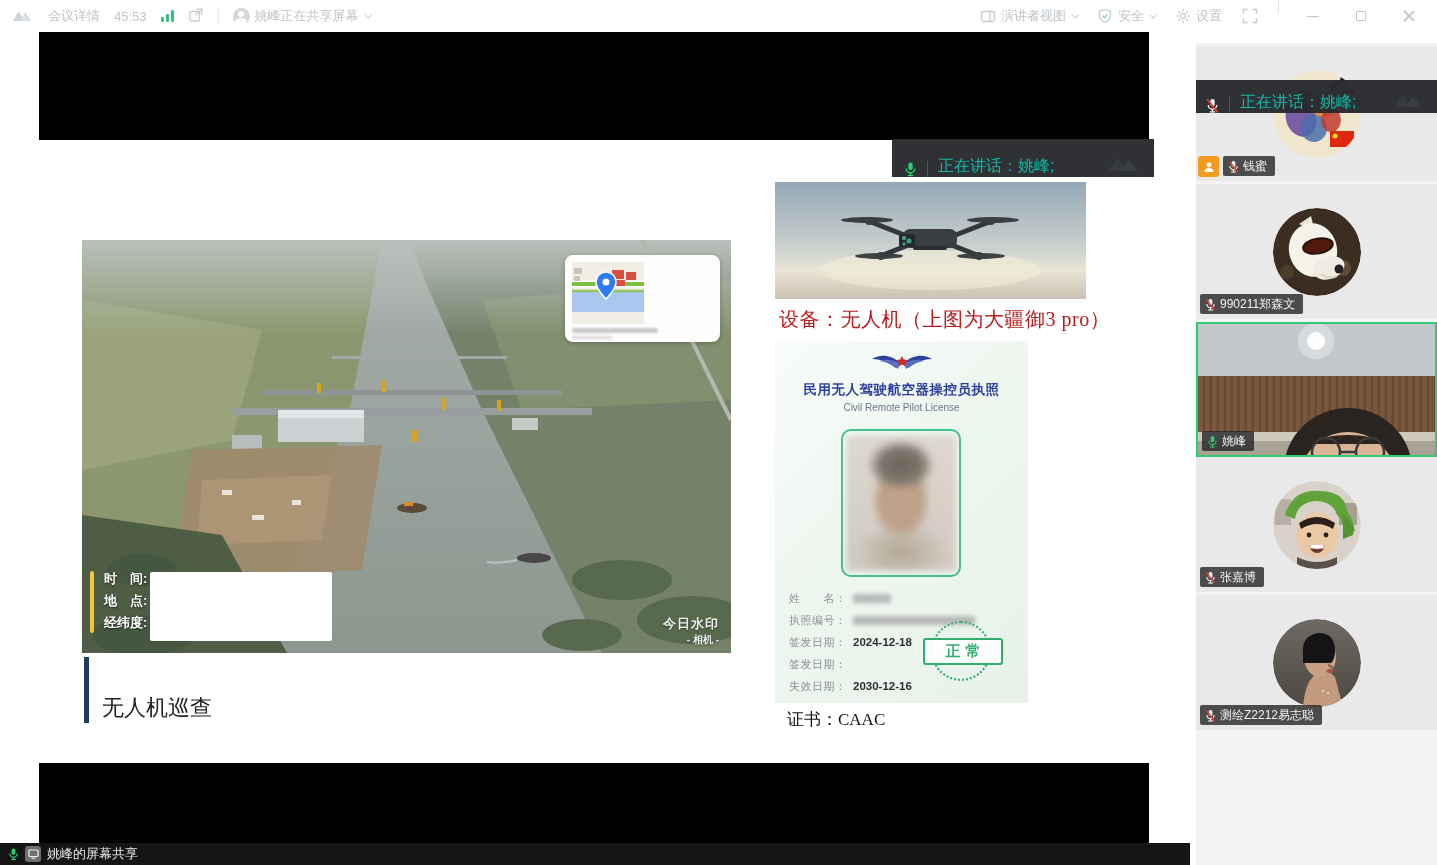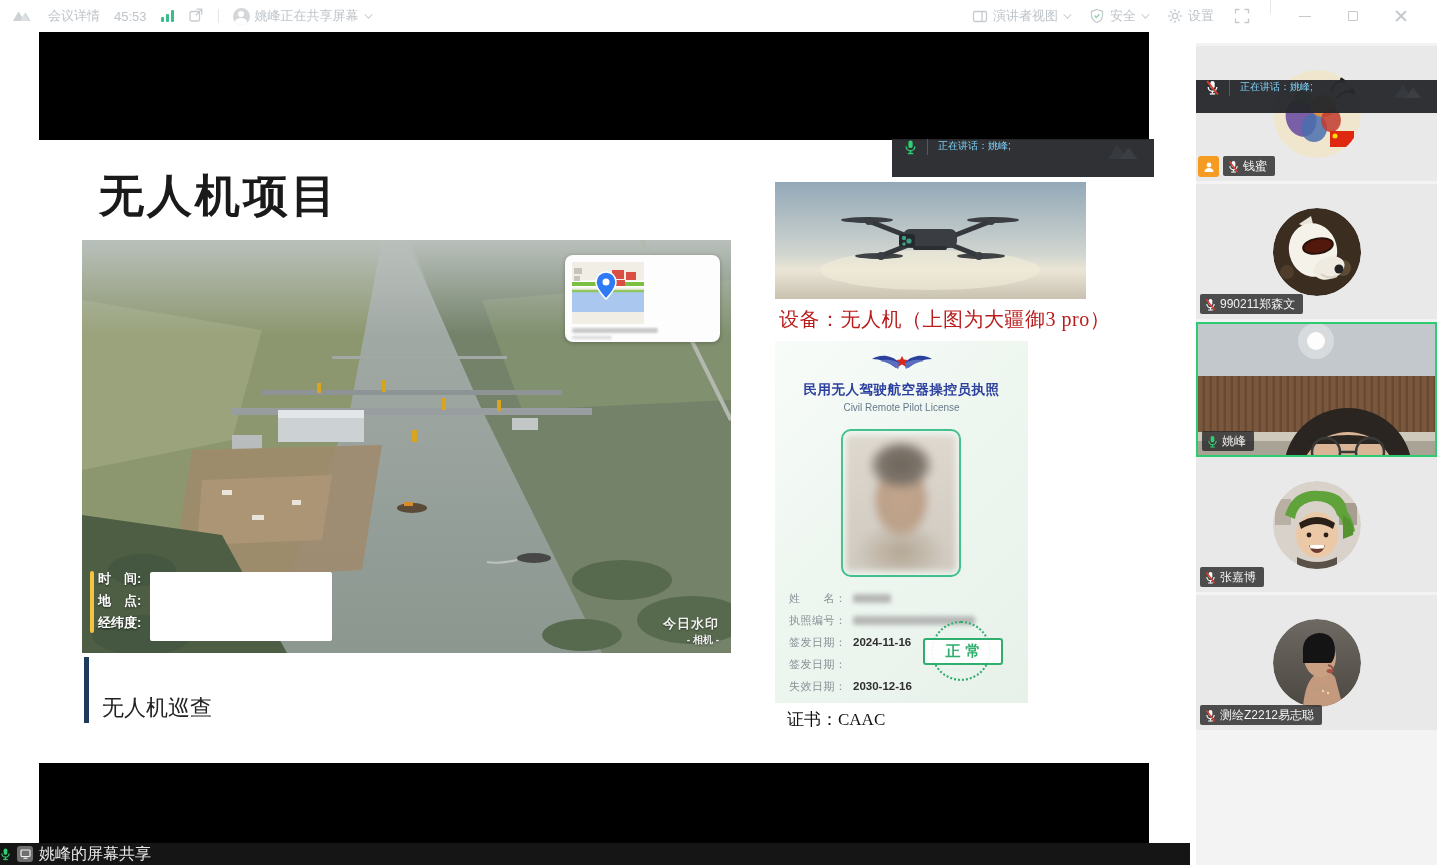--- a/index.html
+++ b/index.html
@@ -4,21 +4,21 @@
 <style>
   * { margin:0; padding:0; box-sizing:border-box; }
   html,body { width:1437px; height:865px; background:#fff; overflow:hidden;
     font-family:"Liberation Sans","DejaVu Sans",sans-serif; }
   .app { position:relative; width:1437px; height:865px; background:#fff; }
 
   
   .titlebar { position:absolute; left:0; top:0; width:1437px; height:32px; background:#fff;
     display:flex; align-items:center; color:#bfc5ca; font-size:13px; }
   .tb-left { display:flex; align-items:center; gap:14px; padding-left:12px; }
-  .tb-right { margin-left:auto; display:flex; gap:20px; padding-right:22px; }
+  .tb-right { margin-left:auto; display:flex; gap:20px; padding-right:14px; }
   .tb-item { display:flex; align-items:center; gap:5px; cursor:default; }
   .chev { width:6px; height:6px; border-right:1.4px solid #c6cbd0; border-bottom:1.4px solid #c6cbd0;
     transform:rotate(45deg) translateY(-2px); display:inline-block; }
   .tb-sep { width:1px; height:14px; background:#e4e7e9; }
   .tb-avatar { width:17px; height:17px; border-radius:50%; background:#d3d7da; position:relative; overflow:hidden; }
   .tb-avatar::before { content:""; position:absolute; left:5.5px; top:3px; width:6px; height:6px; border-radius:50%; background:#fff; }
   .tb-avatar::after { content:""; position:absolute; left:2.5px; top:10px; width:12px; height:8px; border-radius:50% 50% 0 0; background:#fff; }
   .sigbars { display:flex; align-items:flex-end; gap:2px; height:12px; }
   .sigbars i { display:block; width:3px; background:#35c08a; border-radius:1px; }
   .winbtn { width:28px; display:flex; justify-content:center; align-items:center; height:32px; }
@@ -39,21 +39,21 @@
   .aerial svg { display:block; }
 
   .map-card { position:absolute; left:483px; top:15px; width:155px; height:87px; background:#fdfdfd;
     border-radius:8px; box-shadow:0 1px 4px rgba(0,0,0,.25); }
   .map-card .blur1 { position:absolute; left:7px; bottom:9px; width:86px; height:5px; background:#c9c9c9; border-radius:2px; filter:blur(1px); }
   .map-card .blur2 { position:absolute; left:7px; bottom:3px; width:40px; height:3px; background:#d9d9d9; border-radius:2px; filter:blur(1px); }
 
   .wm { position:absolute; left:8px; top:328px; color:#fff; font-size:13px; font-weight:bold;
     text-shadow:0 1px 2px rgba(0,0,0,.6); line-height:22px; }
   .wm-bar { position:absolute; left:0; top:3px; width:4px; height:62px; background:#f5c33c; border-radius:2px; }
-  .wm-lines { margin-left:8px; }
+  .wm-lines { margin-left:14px; }
   .wm-redact { position:absolute; left:68px; top:332px; width:182px; height:69px; background:#fff; border-radius:2px; }
   .wm-brand { position:absolute; right:12px; bottom:6px; text-align:right; color:rgba(255,255,255,.92);
     font-weight:bold; text-shadow:0 1px 2px rgba(0,0,0,.5); }
   .wm-brand .b1 { font-size:13px; letter-spacing:1px; }
   .wm-brand .b2 { font-size:10px; }
 
   .photo-caption { position:absolute; left:45px; top:517px; height:66px; }
   .photo-caption .vbar { position:absolute; left:0; top:0; width:5px; height:66px; background:#1e3a5c; }
   .photo-caption .cap { position:absolute; left:18px; top:36px; font-size:22px; color:#222; white-space:nowrap; }
 
@@ -85,31 +85,31 @@
   .redact { height:9px; background:#a9a9a9; border-radius:2px; filter:blur(2px); opacity:.8; }
   .redact.name { width:38px; } .redact.num { width:122px; }
   .stamp { position:absolute; left:148px; top:280px; width:80px; height:62px; }
   .stamp .ring { position:absolute; left:8px; top:0; width:60px; height:60px; border-radius:50%;
     border:2.5px dotted #2fae6d; }
   .stamp .bar { position:absolute; left:0; top:17px; width:80px; height:27px; background:rgba(255,255,255,.92);
     border:2px solid #2fae6d; border-radius:3px; display:flex; align-items:center; justify-content:center;
     color:#2fae6d; font-size:15px; font-weight:bold; letter-spacing:5px; padding-left:5px; }
 
   
-  .banner { background:rgba(38,41,45,.96); display:flex; align-items:flex-start; color:#7dd3fc; font-size:10px; }
+  .banner { background:rgba(38,41,45,.96); display:flex; align-items:flex-end; color:#14b8a6; font-size:16px; }
   .banner .bsep { width:1px; height:16px; background:#54585d; margin:0 10px; }
   .banner .bw-logo { margin-left:auto; margin-right:10px; opacity:.5; }
   .main-banner { position:absolute; left:853px; top:107px; width:262px; height:38px; }
   .main-banner .micwrap { margin-left:12px; }
   .sidebar-banner { position:absolute; left:1196px; top:80px; width:241px; height:33px; }
   .sidebar-banner .micwrap { margin-left:10px; }
 
   
   .taskbar { position:absolute; left:0; top:843px; width:1190px; height:22px; background:#151515;
-    display:flex; align-items:center; gap:6px; color:#e8e8e8; font-size:16px; padding-left:0; }
+    display:flex; align-items:center; gap:6px; color:#e8e8e8; font-size:13px; padding-left:8px; }
   .scr-icon { width:16px; height:16px; background:#6f6f6f; border-radius:3px; display:flex; align-items:center; justify-content:center; }
 
   
   .sidebar { position:absolute; left:1196px; top:43px; width:241px; height:833px; background:#f3f3f3; }
   .tile { position:absolute; left:0; width:241px; height:135px; background:#e9e9e9; overflow:hidden; }
   .tile.speaking { border:2px solid #2ecc71; }
   .avatar { position:absolute; left:50%; top:50%; transform:translate(-50%,-50%); width:88px; height:88px;
     border-radius:50%; overflow:hidden; }
   .pill { position:absolute; left:4px; bottom:5px; background:rgba(42,42,42,.82); color:#f2f2f2;
     font-size:12px; height:20px; display:flex; align-items:center; gap:4px; padding:0 8px 0 5px; border-radius:2px;
@@ -197,21 +197,20 @@
         </span>
       <span class="winbtn">
           <span class="ico-close"></span>
         </span>
     </div>
   </header>
 
   <section class="shared-screen">
     <div class="slide">
 
-      <h1 class="slide-title">无人机项目</h1>
 
       <div class="aerial">
         <svg width="649" height="413" viewBox="0 0 649 413">
           <defs>
             <linearGradient id="water" x1="0" y1="0" x2="0" y2="1">
               <stop offset="0" stop-color="#a7aeaa"></stop>
                 <stop offset="1" stop-color="#8c9790"></stop>
             </linearGradient>
             <linearGradient id="haze" x1="0" y1="0" x2="0" y2="1">
               <stop offset="0" stop-color="#b9c0bc"></stop>
@@ -384,21 +383,21 @@
           <div class="lrow">
             <span class="llabel">姓　　名：</span>
             <span class="redact name"></span>
           </div>
           <div class="lrow">
             <span class="llabel">执照编号：</span>
             <span class="redact num"></span>
           </div>
           <div class="lrow">
             <span class="llabel">签发日期：</span>
-            <span class="lval">2024-11-16</span>
+            <span class="lval">2024-12-18</span>
           </div>
           <div class="lrow">
             <span class="llabel">签发日期：</span>
             <span class="lval"></span>
           </div>
           <div class="lrow">
             <span class="llabel">失效日期：</span>
             <span class="lval">2030-12-16</span>
           </div>
         </div>

